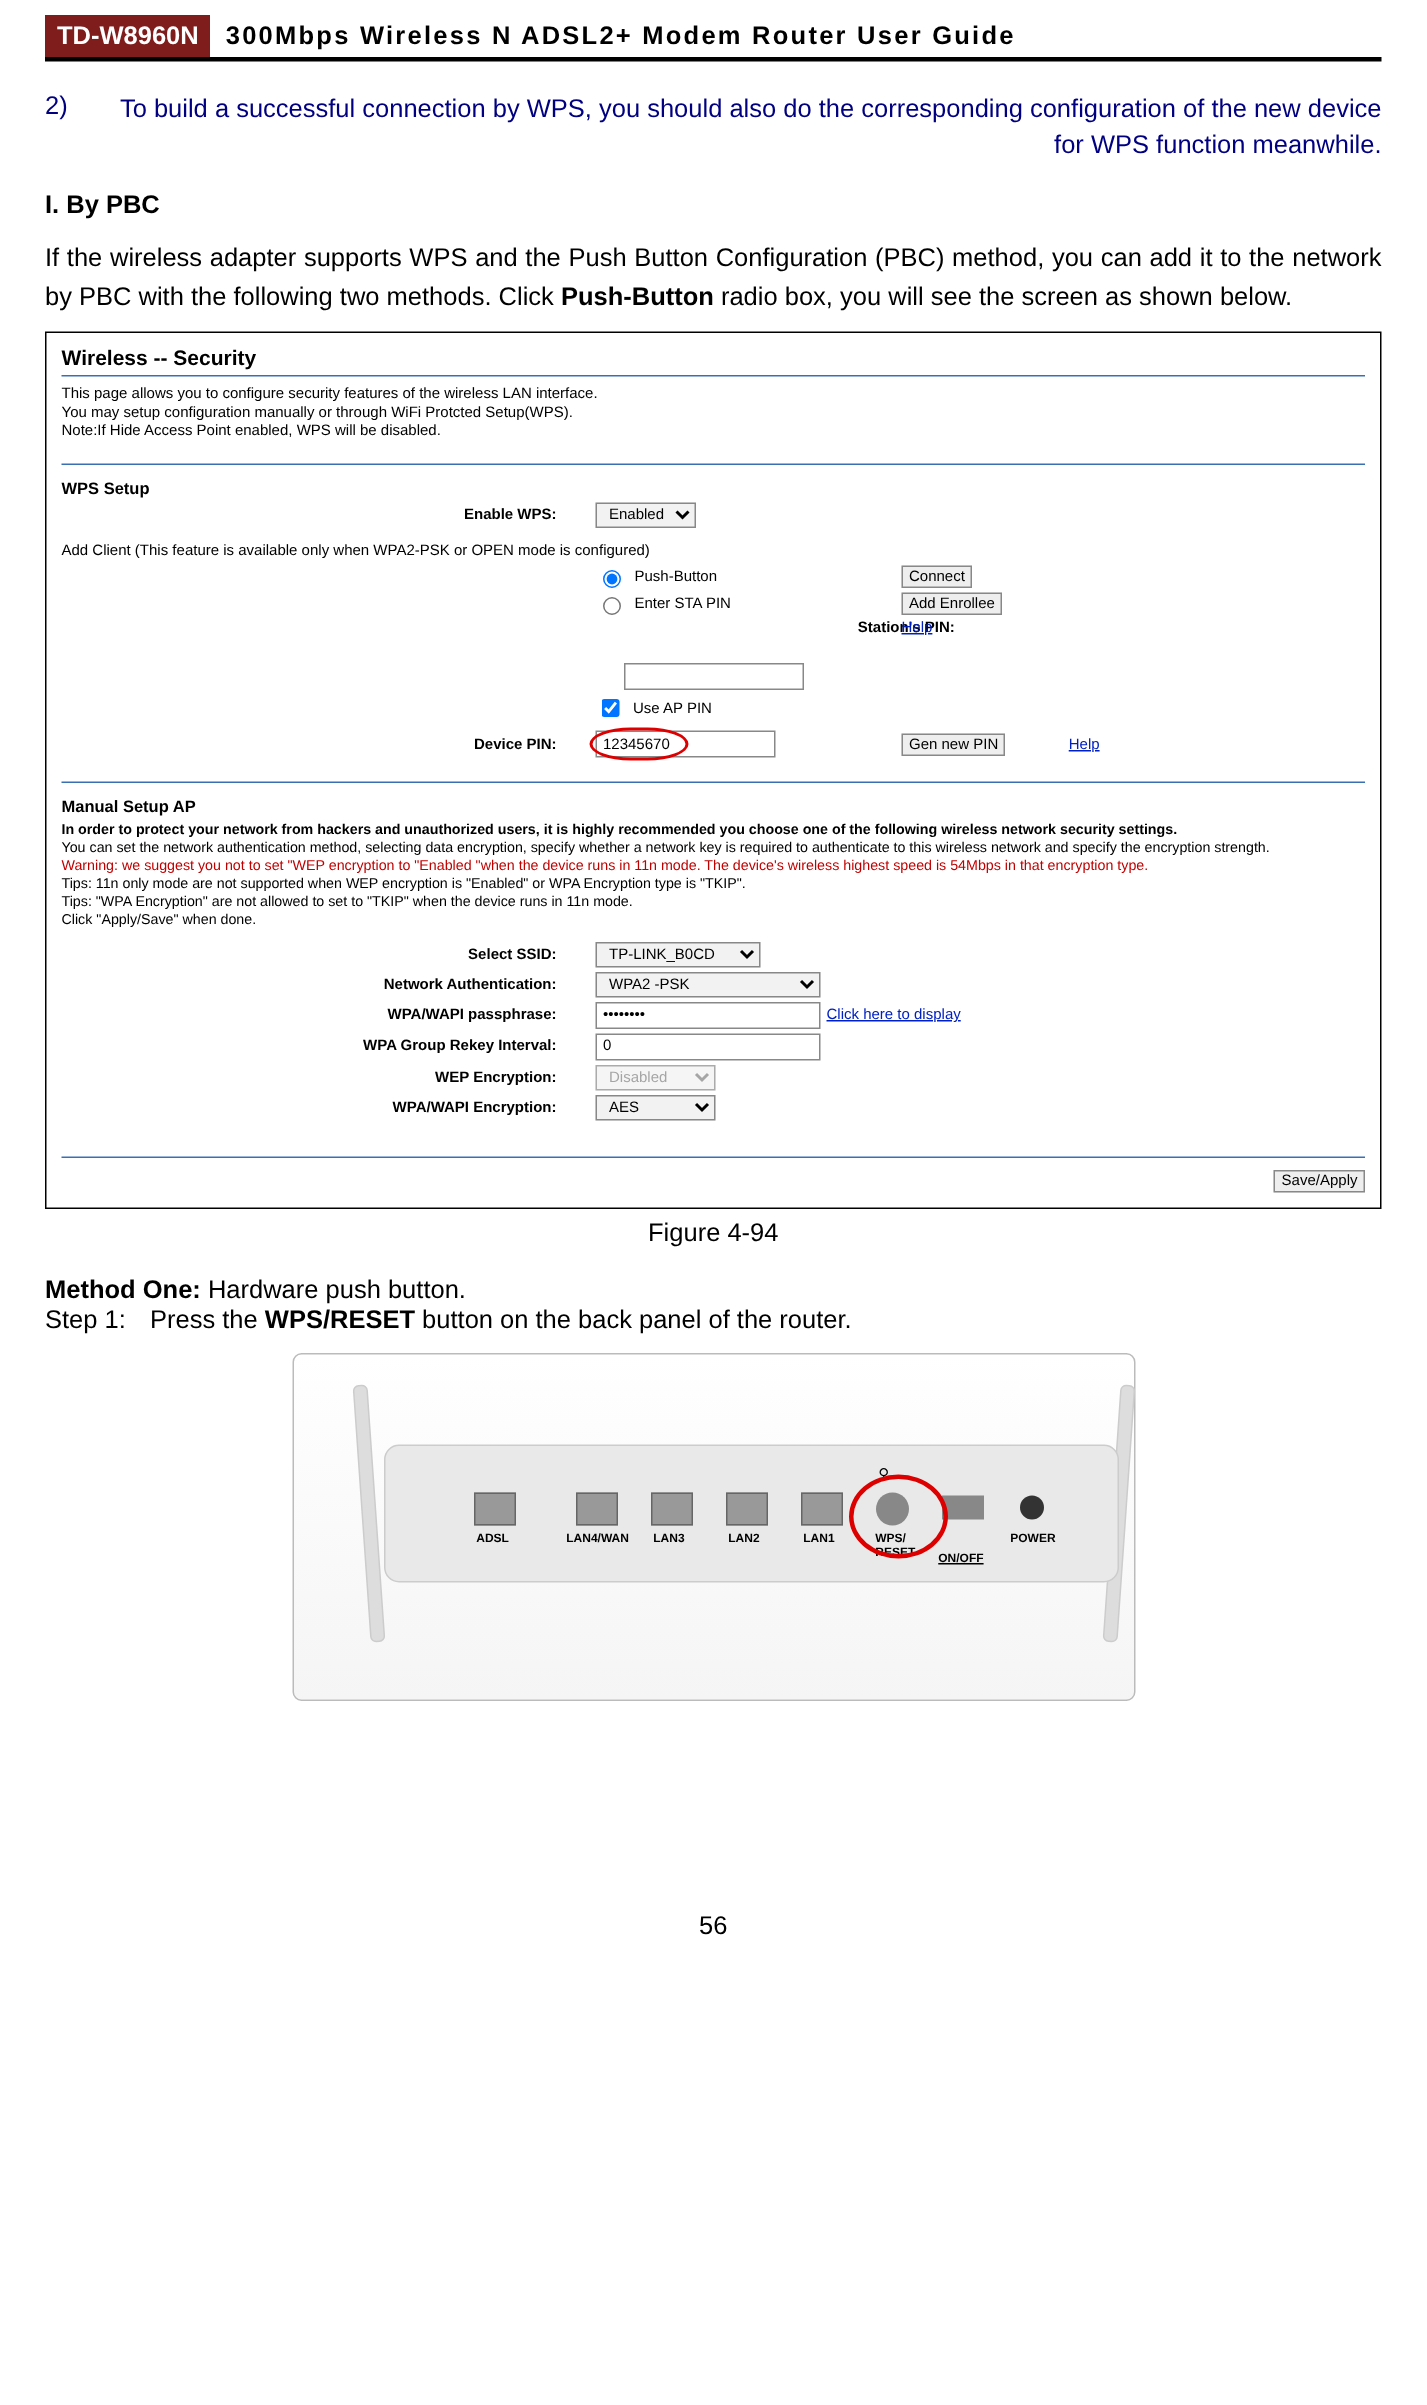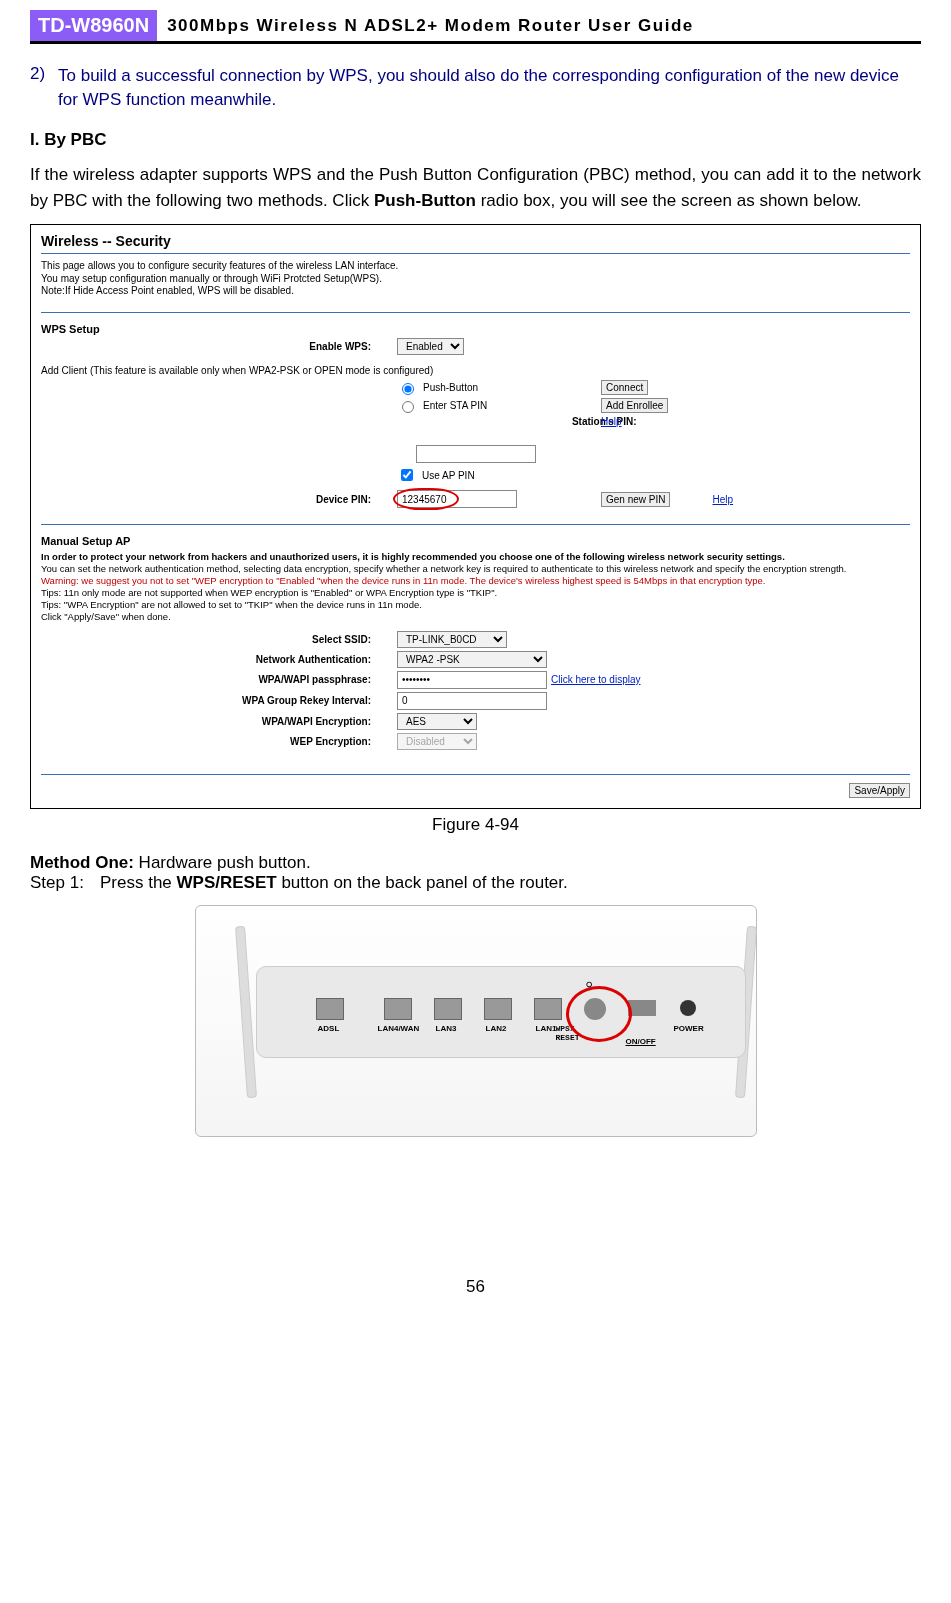--- a/index.html
+++ b/index.html
@@ -12,40 +12,40 @@
   .page {
     padding: 10px 30px 20px 30px;
   }
   .header-bar {
     display: flex;
     align-items: center;
     border-bottom: 3px solid #000;
     margin-bottom: 20px;
   }
   .model-box {
-    background: #8b5cf6;
+    background: #7f1d1d;
     color: #fff;
     font-weight: bold;
-    font-size: 20px;
+    font-size: 17px;
     padding: 4px 8px;
   }
   .guide-title {
     font-weight: bold;
     font-size: 17px;
     padding-left: 10px;
     letter-spacing: 1.5px;
   }
   .numbered-item {
     color: #000080;
     font-size: 17px;
     margin-bottom: 18px;
     display: flex;
   }
   .numbered-item .num { flex: 0 0 28px; }
-  .numbered-item .txt { flex: 1; line-height: 1.4; }
+  .numbered-item .txt { flex: 1; line-height: 1.4; text-align: right; }
   .section-head {
     font-weight: bold;
     font-size: 17px;
     margin: 18px 0 12px 0;
   }
   .body-text {
     font-size: 17px;
     line-height: 1.55;
     text-align: justify;
     margin-bottom: 10px;
@@ -97,21 +97,21 @@
     background: #e9e9e9; border: 1px solid #ccc; border-radius: 10px;
   }
   .ant { position:absolute; width: 8px; height: 170px; background:#ddd; border:1px solid #ccc; border-radius:4px;}
   .ant.l { left: 45px; top: 20px; transform: rotate(-4deg);}
   .ant.r { right: 5px; top: 20px; transform: rotate(4deg);}
   .port-label { position:absolute; font-size:8px; font-weight:bold; top:118px;}
   .port { position:absolute; width:26px; height:20px; background:#999; border:1px solid #666; top: 92px;}
   .p1{left:120px;} .p2{left:188px;} .p3{left:238px;} .p4{left:288px;} .p5{left:338px;}
   .l1{left:122px;} .l2{left:182px;} .l3{left:240px;} .l4{left:290px;} .l5{left:340px;}
   .wps-btn{position:absolute; left:388px; top:92px; width:22px; height:22px; border-radius:50%; background:#888;}
-  .wps-lbl{position:absolute; left:360px; top:118px; font-size:8px; font-weight:bold;font-family:Liberation Mono, monospace;}
+  .wps-lbl{position:absolute; left:388px; top:118px; font-size:8px; font-weight:bold;}
   .onoff{position:absolute; left:432px; top:94px; width:28px; height:16px; background:#888;}
   .onoff-lbl{position:absolute; left:430px; top:131px; font-size:8px; font-weight:bold;text-decoration:underline;}
   .pwr{position:absolute; left:484px; top:94px; width:16px; height:16px; border-radius:50%; background:#333;}
   .pwr-lbl{position:absolute; left:478px; top:118px; font-size:8px; font-weight:bold;}
   .wifi-ic{position:absolute; left:390px; top:74px; font-size:10px;}
   .red-ell{position:absolute; left:370px; top:80px; width:60px; height:50px; border:3px solid #d00; border-radius:50%;}
   .page-num { text-align:center; font-size:17px; margin-top: 140px;}
   .right-col { position: absolute; left: 560px; display:flex; gap:6px; align-items:center;}
 </style>
 </head>
@@ -239,29 +239,29 @@
         </div>
       <div style="position:absolute; left:510px;"><span class="link">Click here to display</span></div>
     </div>
     <div class="form-row">
       <div class="form-label">WPA Group Rekey Interval:</div>
       <div class="form-ctrl">
           <input class="inp" style="width: 140px;" value="0">
         </div>
     </div>
     <div class="form-row">
+      <div class="form-label">WEP Encryption:</div>
+      <div class="form-ctrl">
+          <select class="sel" style="width:80px;" disabled=""><option>Disabled</option></select>
+        </div>
+    </div>
+    <div class="form-row">
       <div class="form-label">WPA/WAPI Encryption:</div>
       <div class="form-ctrl">
           <select class="sel" style="width:80px;"><option>AES</option></select>
-        </div>
-    </div>
-    <div class="form-row">
-      <div class="form-label">WEP Encryption:</div>
-      <div class="form-ctrl">
-          <select class="sel" style="width:80px;" disabled=""><option>Disabled</option></select>
         </div>
     </div>
 
     <div class="thin-rule" style="margin-top:24px;"></div>
     <div class="save-row"><button class="btn">Save/Apply</button></div>
   </div>
 
   <div class="fig-caption">Figure 4-94</div>
 
   <div class="method-line">

